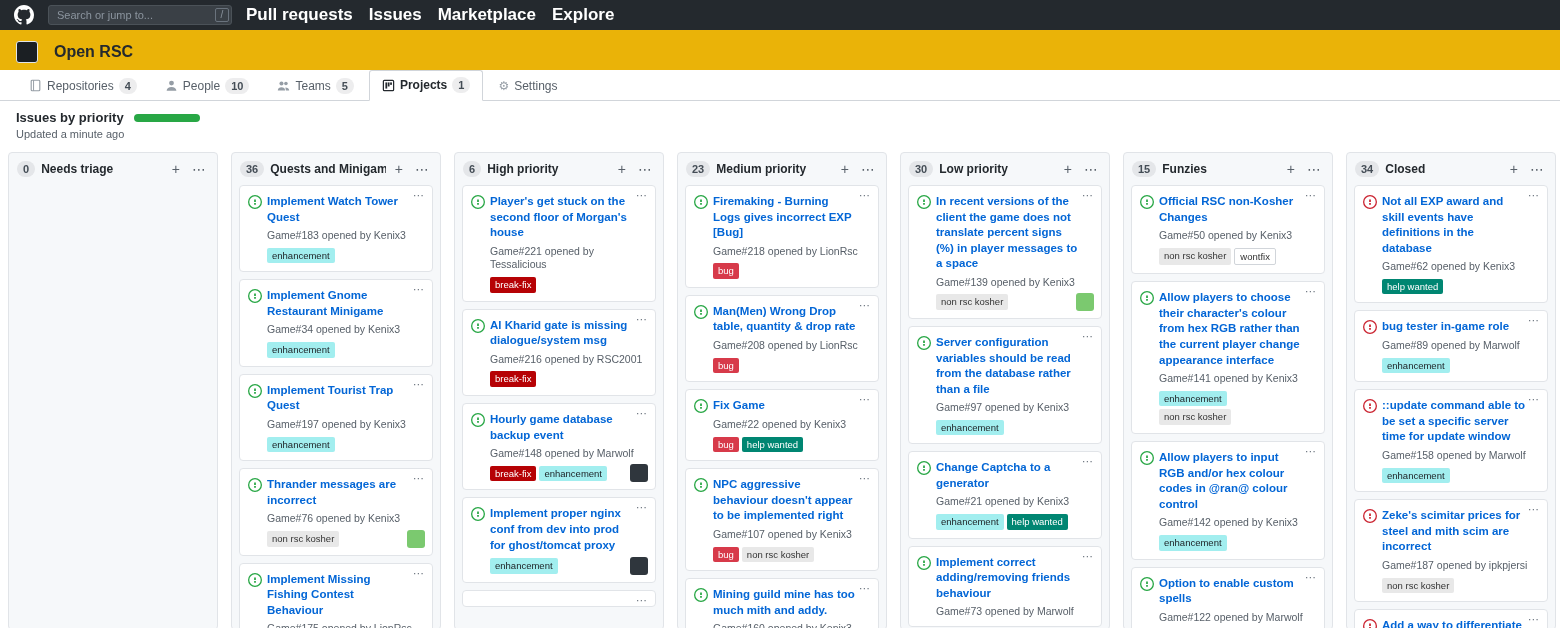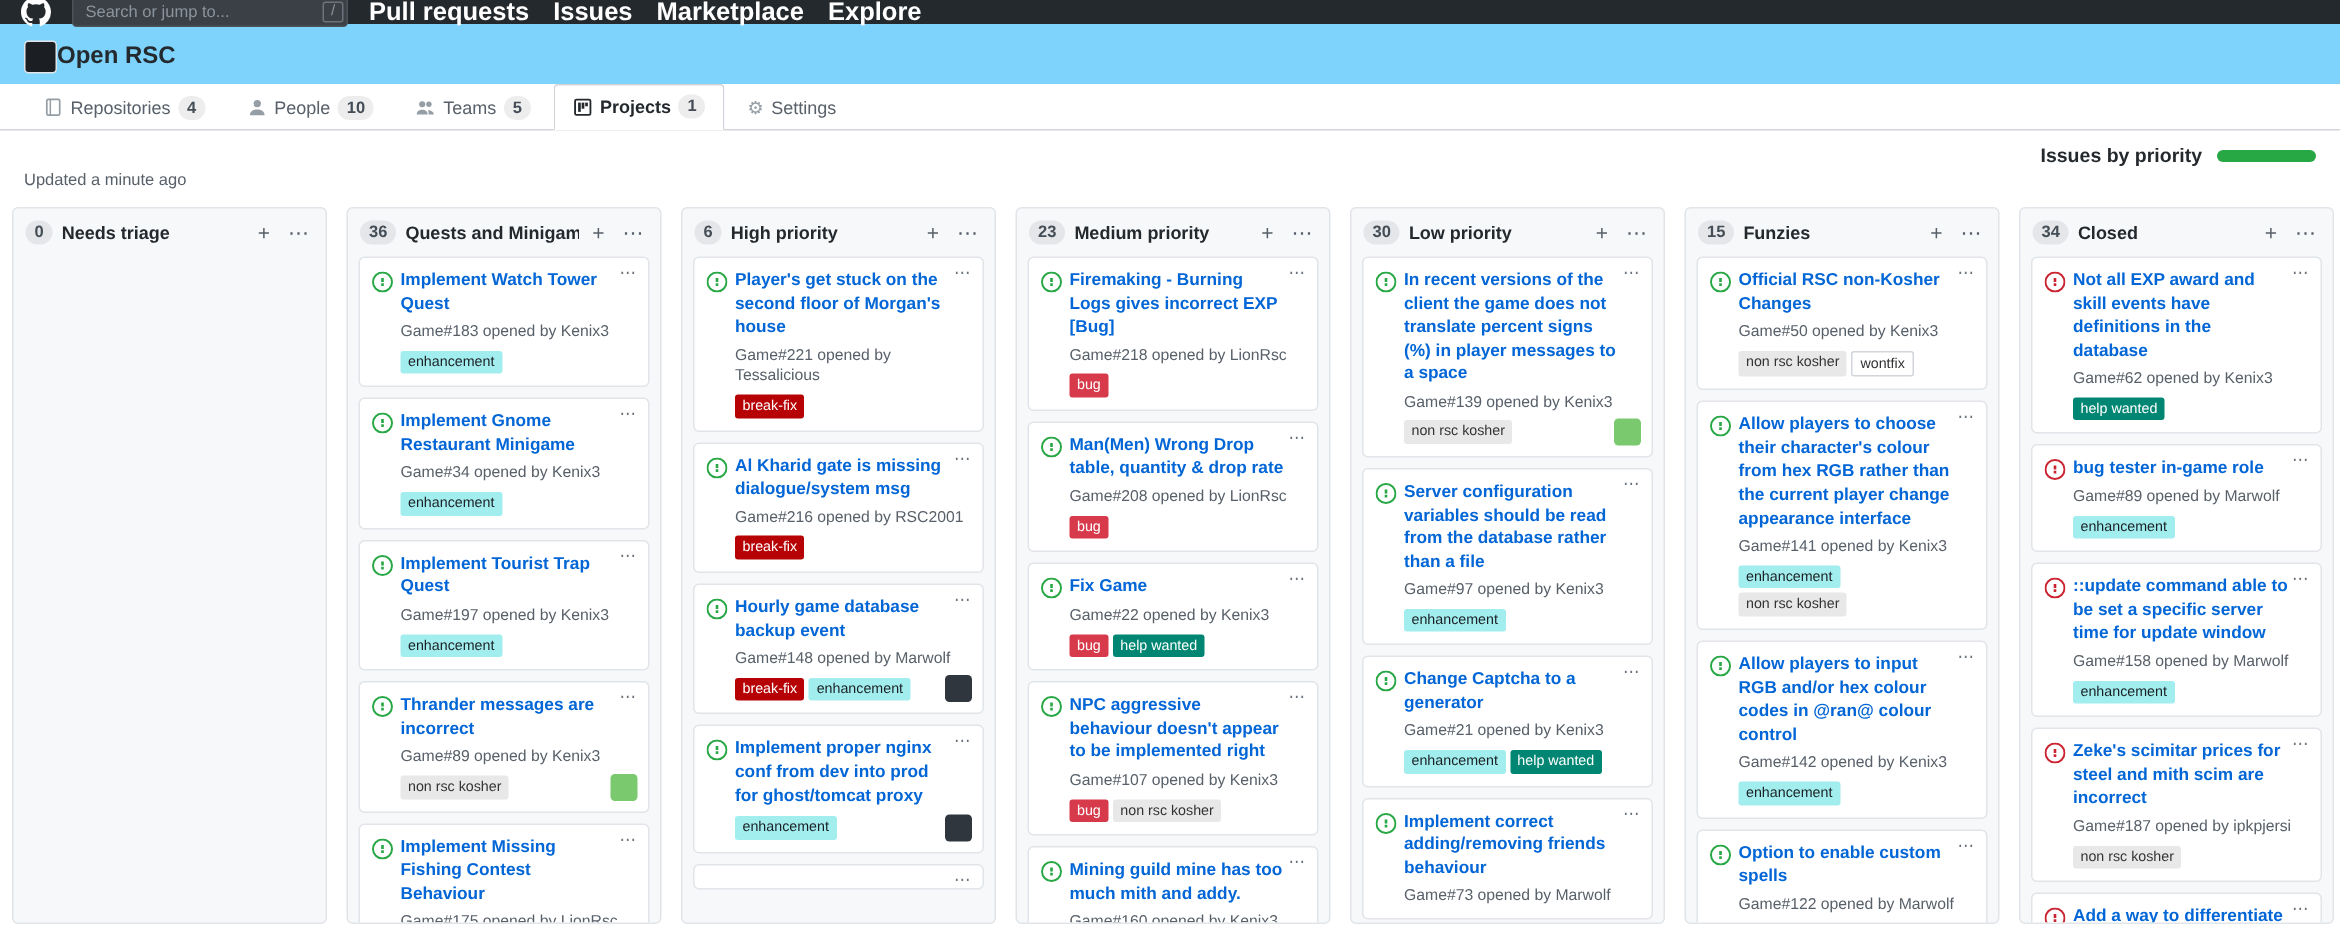--- a/index.html
+++ b/index.html
@@ -1,52 +1,52 @@
 <!DOCTYPE html>
 <html><head>
 <meta charset="utf-8">
 <style>
   * { box-sizing: border-box; margin: 0; padding: 0; }
   html,body { width:1560px; height:628px; overflow:hidden; background:#fff;
     font-family:"Liberation Sans","DejaVu Sans",sans-serif; color:#24292e; }
 
   
-  .topbar { height:16px; background:#24292e; display:flex; align-items:center; padding:0 14px; gap:14px; }
+  .topbar { height:30px; background:#24292e; display:flex; align-items:center; padding:0 14px; gap:14px; }
   .gh-logo { display:flex; align-items:center; }
   .gh-logo svg { fill:#fff; display:block; }
   .search-wrap { position:relative; width:184px; }
   .search-input { width:100%; height:20px; background:#3a4046; border:1px solid #4b5258; border-radius:3px;
     color:#fff; font-size:11px; padding:0 22px 0 8px; outline:none; }
   .search-input::placeholder { color:#8b949e; }
   .slash-key { position:absolute; right:3px; top:3px; width:14px; height:14px; border:1px solid #6a737d;
     border-radius:2px; color:#8b949e; font-size:10px; line-height:12px; text-align:center; }
   .topnav { display:flex; gap:16px; }
   .topnav a { color:#fff; font-size:17px; font-weight:700; text-decoration:none; cursor:pointer; }
 
   
-  .org-header { display:flex; align-items:center; gap:0; padding:11px 16px 7px; background:#7dd3fc; }
+  .org-header { display:flex; align-items:center; gap:16px; padding:11px 16px 7px; background:#eab308; }
   .org-avatar { width:22px; height:22px; border-radius:3px; background:#1b1f23; border:1px solid #e1e4e8;
     display:inline-block; }
   .org-name { font-size:16px; font-weight:700; }
 
   
   .tabnav { padding:0 16px; border-bottom:1px solid #d1d5da; display:flex; gap:2px; }
   .tab { display:flex; align-items:center; gap:5px; padding:6px 12px 7px; font-size:12px; color:#586069;
     border:1px solid transparent; border-bottom:none; margin-bottom:-1px; cursor:pointer; }
   .tab.active { background:#fff; border-color:#d1d5da; border-radius:3px 3px 0 0; color:#24292e; font-weight:700;
     border-bottom:1px solid #fff; }
   .tab-icon { color:#959da5; display:inline-flex; align-items:center; font-size:12px; line-height:1; }
   .tab.active .tab-icon { color:#24292e; }
   .tab-icon svg { display:block; }
   .tab .count { background:rgba(27,31,35,.08); border-radius:10px; padding:0 6px; font-size:11px;
     font-weight:600; color:#444d56; line-height:16px; }
 
   
   .project-head { padding:9px 16px 2px; }
-  .project-title-row { display:flex; align-items:center; gap:10px;justify-content:flex-end; }
+  .project-title-row { display:flex; align-items:center; gap:10px; }
   .project-title { font-size:13px; font-weight:700; }
   .progress { width:66px; height:8px; border-radius:4px; background:#28a745; }
   .updated { font-size:11px; color:#586069; margin-top:3px; }
 
   
   .board { display:flex; gap:13px; padding:10px 0 0 8px; height:488px; align-items:stretch; }
   .column { width:210px; min-width:210px; background:#f6f8fa; border:1px solid #e1e4e8; border-radius:4px;
     display:flex; flex-direction:column; overflow:hidden; }
   .col-header { display:flex; align-items:center; gap:6px; padding:8px 8px 7px; font-size:12px; }
   .col-count { background:rgba(27,31,35,.08); border-radius:10px; padding:0 6px; font-size:11px;
@@ -217,21 +217,21 @@
         <div class="card">
           <span class="card-menu">⋯</span>
           <div class="card-title-row">
             <span class="issue-icon">
               <svg width="14" height="14" viewBox="0 0 16 16">
                 <path fill="#28a745" d="M8 1.5a6.5 6.5 0 1 0 0 13 6.5 6.5 0 0 0 0-13zM0 8a8 8 0 1 1 16 0A8 8 0 0 1 0 8zm9 3H7V9h2v2zm0-3H7V5h2v3z"></path>
               </svg>
             </span>
             <span class="card-title">Thrander messages are incorrect</span>
           </div>
-          <div class="card-meta">Game#89 opened by Kenix3</div>
+          <div class="card-meta">Game#76 opened by Kenix3</div>
           <div class="card-labels">
             <span class="label" style="background: rgb(232, 232, 232); color: rgb(51, 51, 51);">non rsc kosher</span>
           </div>
           <span class="avatar" style="background: rgb(123, 201, 111);"></span>
         </div>
         <div class="card">
           <span class="card-menu">⋯</span>
           <div class="card-title-row">
             <span class="issue-icon">
               <svg width="14" height="14" viewBox="0 0 16 16">

